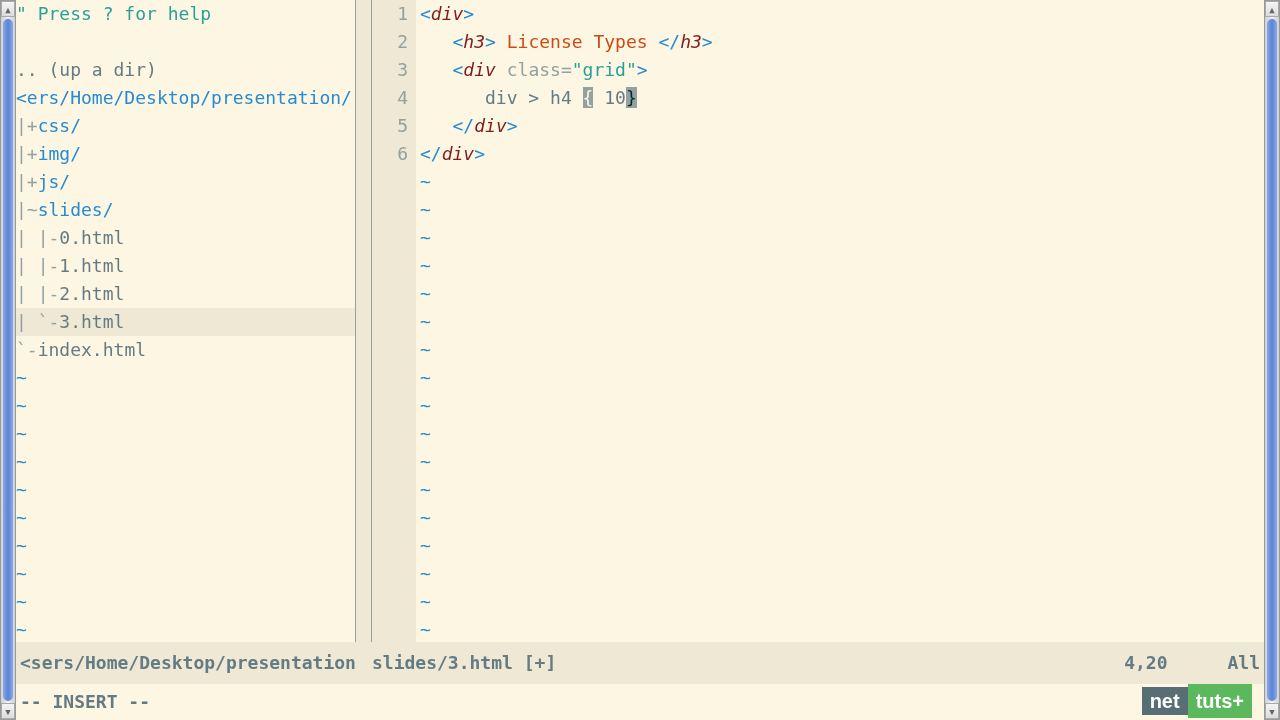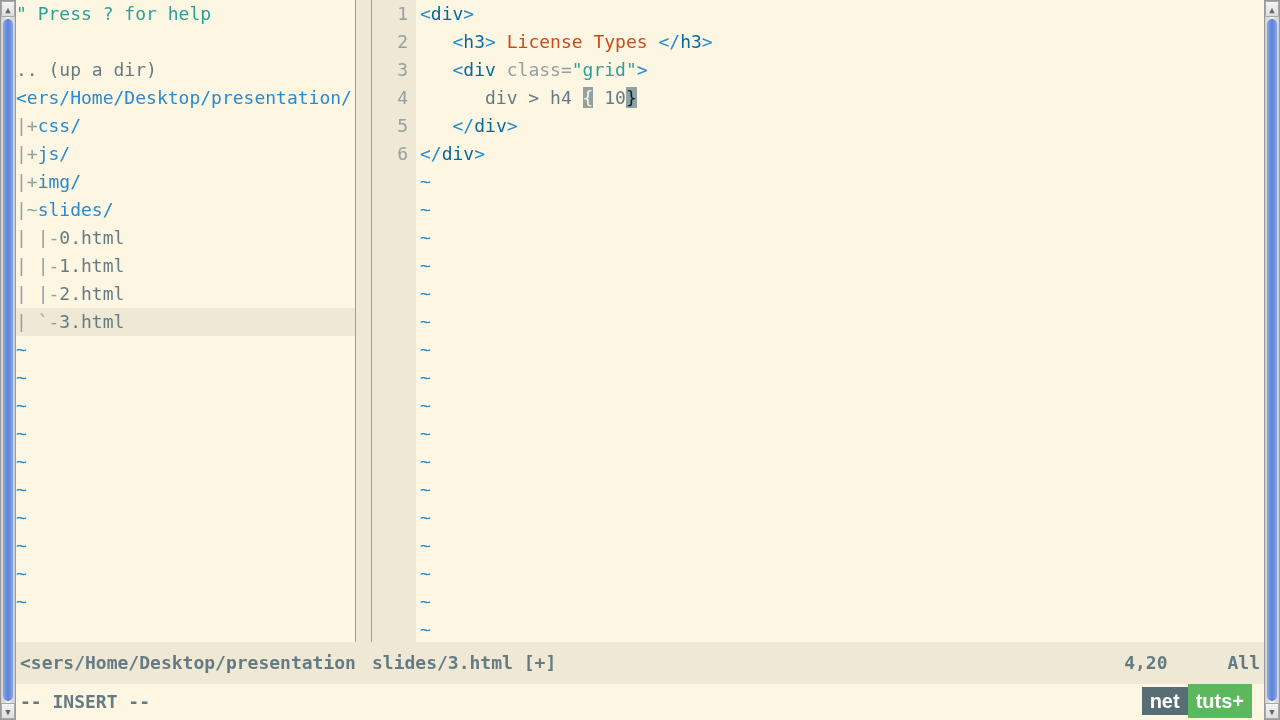--- a/index.html
+++ b/index.html
@@ -80,21 +80,21 @@
   
   .line { height: 28px; white-space: pre; }
   .help-line { color: #2aa198; }
   .dir { color: #268bd2; }
   .file { color: #657b83; }
   .tree-bar { color: #93a1a1; }
   .selected { background: #eee8d5; }
   .tilde { color: #268bd2; }
   
   .tag { color: #268bd2; }
-  .tagname { color: #0369a1; }
+  .tagname { color: #7f1d1d; font-style: italic; }
   .attr { color: #93a1a1; }
   .string { color: #2aa198; }
   .text { color: #cb4b16; }
   .plain { color: #657b83; }
   
   .cursor-brace {
     background: #93a1a1;
     color: #fdf6e3;
   }
   .cursor-cell {
@@ -160,27 +160,28 @@
 <div class="editor-area">
   <div class="panes">
 
     <div class="nerdtree">
       <div class="line help-line">" Press ? for help</div>
       <div class="line"></div>
       <div class="line plain">.. (up a dir)</div>
       <div class="line dir">&lt;ers/Home/Desktop/presentation/</div>
       <div id="tree-items">
           <div class="line"><span class="tree-bar">|+</span><span class="dir">css/</span></div>
+          <div class="line"><span class="tree-bar">|+</span><span class="dir">img/</span></div>
           <div class="line"><span class="tree-bar">|+</span><span class="dir">js/</span></div>
-          <div class="line"><span class="tree-bar">|+</span><span class="dir">img/</span></div>
           <div class="line"><span class="tree-bar">|~</span><span class="dir">slides/</span></div>
           <div class="line"><span class="tree-bar">| |-</span><span class="file">0.html</span></div>
           <div class="line"><span class="tree-bar">| |-</span><span class="file">1.html</span></div>
           <div class="line"><span class="tree-bar">| |-</span><span class="file">2.html</span></div>
           <div class="line selected"><span class="tree-bar">| `-</span><span class="file">3.html</span></div>
+          <div class="line"><span class="tree-bar">`-</span><span class="file">index.html</span></div>
         </div>
       <div id="tree-tildes">
           <div class="line tilde">~</div>
           <div class="line tilde">~</div>
           <div class="line tilde">~</div>
           <div class="line tilde">~</div>
           <div class="line tilde">~</div>
           <div class="line tilde">~</div>
           <div class="line tilde">~</div>
           <div class="line tilde">~</div>

